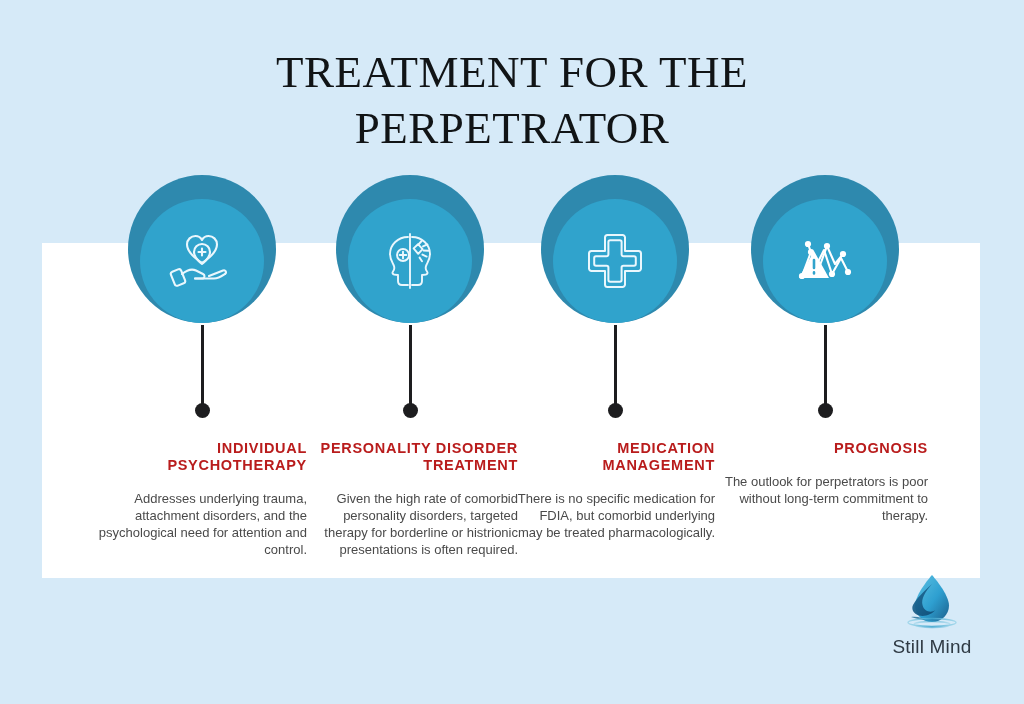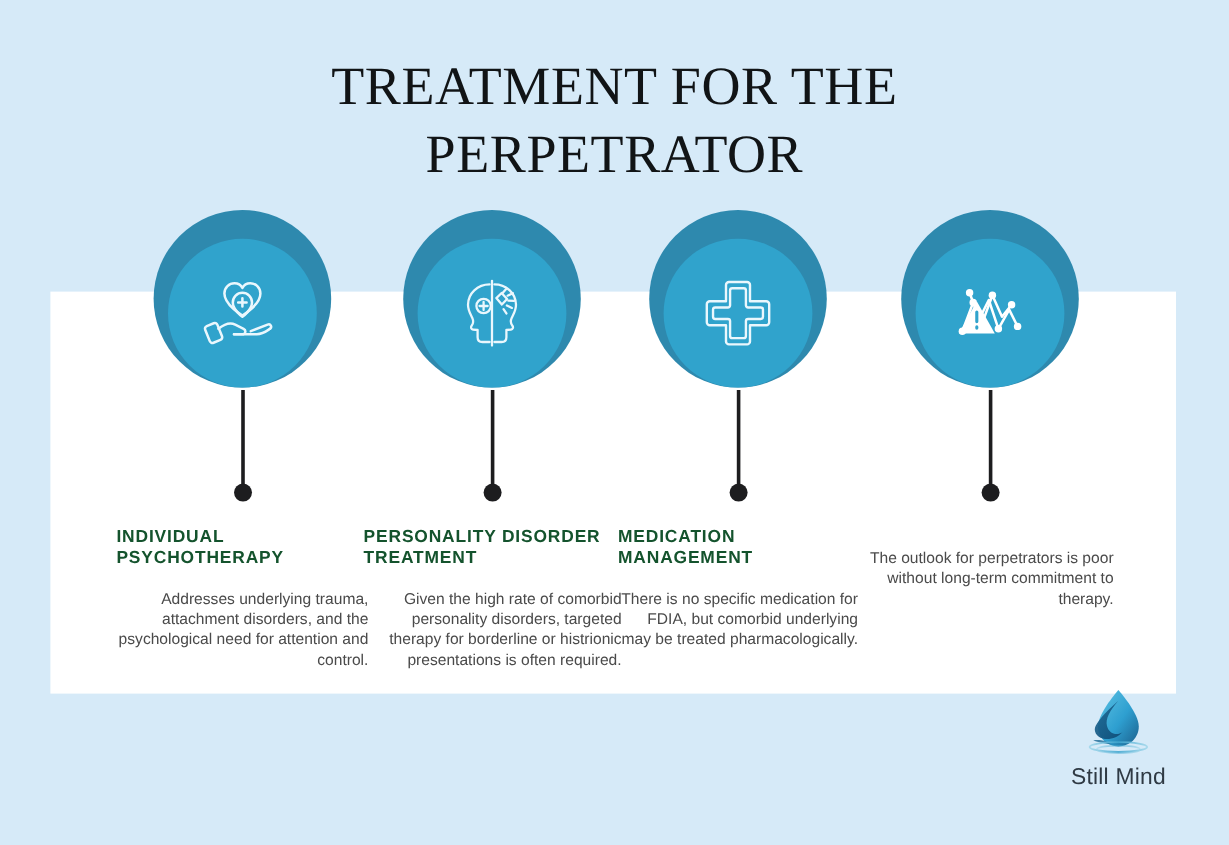--- a/index.html
+++ b/index.html
@@ -107,22 +107,22 @@
   .textblock {
     position: absolute;
     top: 440px;
   }
   .heading {
     font-family: "Liberation Sans", sans-serif;
     font-weight: bold;
     font-size: 14.5px;
     line-height: 17px;
     letter-spacing: 0.7px;
-    color: #14532d;
-    text-align: left;
+    color: #b91c1c;
+    text-align: right;
     text-transform: uppercase;
   }
   .body-text {
     margin-top: 16px;
     font-family: "Liberation Sans", sans-serif;
     font-size: 13px;
     line-height: 17px;
     color: #4a4a4a;
     text-align: right;
   }
@@ -259,20 +259,23 @@
           <path d="M20 30 V38 M20 42.4 V43.4" stroke="#30a3cc" stroke-width="2.6" stroke-linecap="round"></path>
         </svg>
       </span>
     </div>
   </div>
   <div class="connector" style="left:735px;">
     <div class="stem"></div>
     <div class="dot"></div>
   </div>
   <div class="textblock" style="left:723px; width:205px;">
+    <div class="heading">
+      <span>PROGNOSIS</span>
+    </div>
     <div class="body-text">The outlook for perpetrators is poor without long-term commitment to therapy.</div>
   </div>
 
   <div id="logo">
     <span class="mark">
       <svg width="70" height="58" viewBox="0 0 70 58" fill="none">
         <defs>
           <linearGradient id="dropGrad" x1="0" y1="0" x2="1" y2="1">
             <stop offset="0%" stop-color="#5fc3e4"></stop>
             <stop offset="55%" stop-color="#2e9fd0"></stop>

